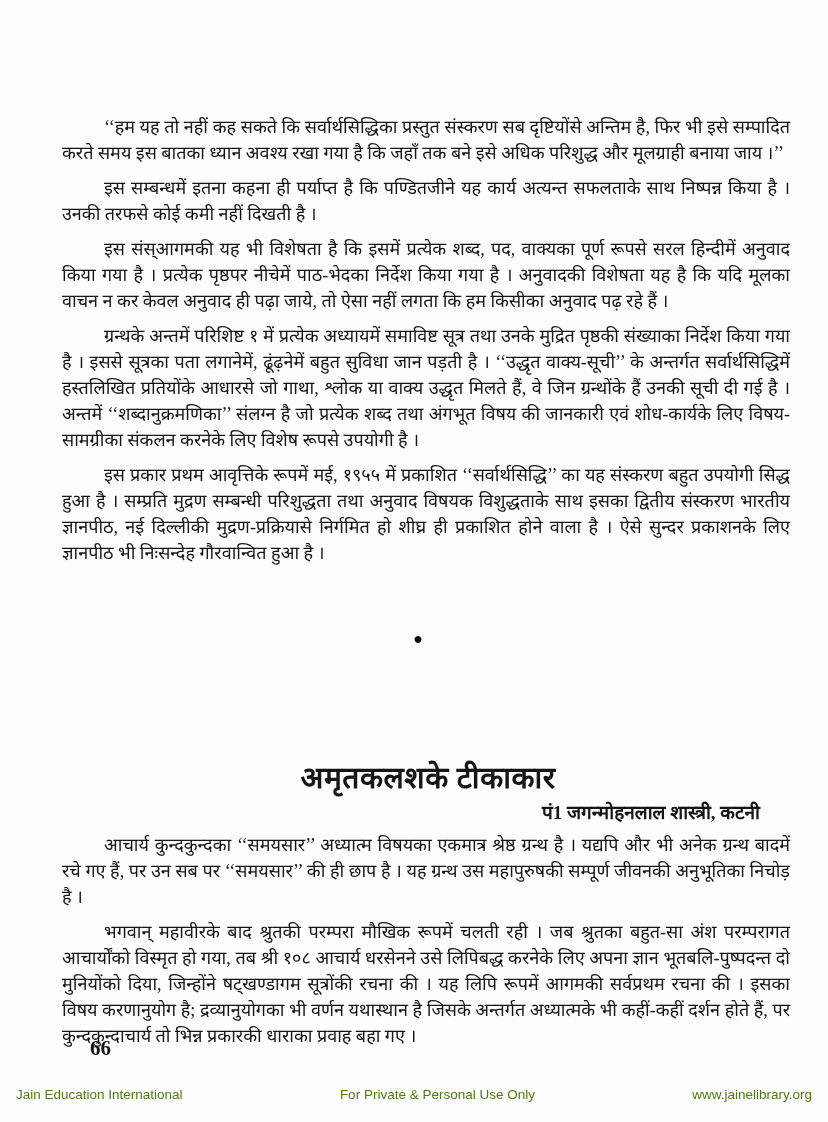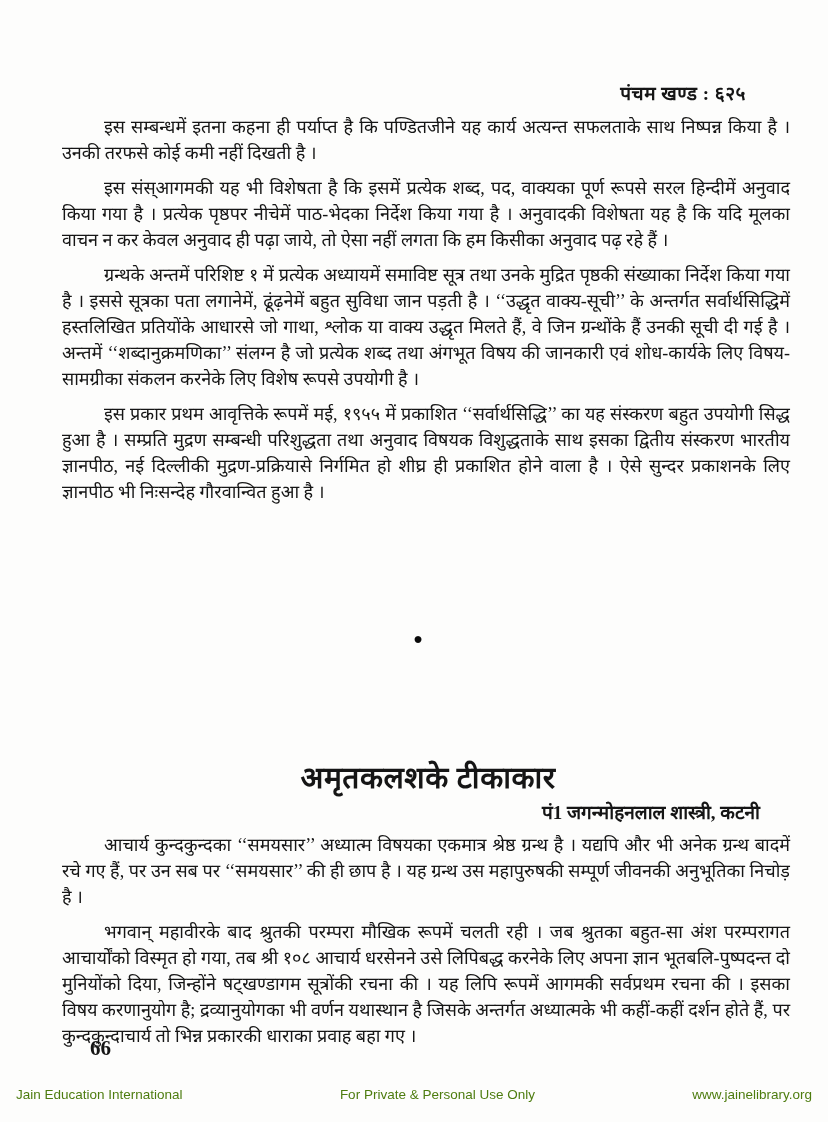--- a/index.html
+++ b/index.html
@@ -86,25 +86,23 @@
     font-size: 13.5px;
     color: #4d7c0f;
   }
   .scan-footer .mid { text-align: left; }
 </style>
 </head>
 <body>
 
 <div class="page">
 
-  <div class="page-header">
-    <span>पंचम खण्ड : ६२५</span>
-  </div>
 
   <div class="content content-1">
+    <p>‘‘हम यह तो नहीं कह सकते कि सर्वार्थसिद्धिका प्रस्तुत संस्करण सब दृष्टियोंसे अन्तिम है, फिर भी इसे सम्पादित करते समय इस बातका ध्यान अवश्य रखा गया है कि जहाँ तक बने इसे अधिक परिशुद्ध और मूलग्राही बनाया जाय ।’’</p>
     <p>इस सम्बन्धमें इतना कहना ही पर्याप्त है कि पण्डितजीने यह कार्य अत्यन्त सफलताके साथ निष्पन्न किया है । उनकी तरफसे कोई कमी नहीं दिखती है ।</p>
     <p>इस संस्आगमकी यह भी विशेषता है कि इसमें प्रत्येक शब्द, पद, वाक्यका पूर्ण रूपसे सरल हिन्दीमें अनुवाद किया गया है ।  प्रत्येक पृष्ठपर नीचेमें पाठ-भेदका निर्देश किया गया है ।  अनुवादकी विशेषता यह है कि यदि मूलका वाचन न कर केवल अनुवाद ही पढ़ा जाये, तो ऐसा नहीं लगता कि हम किसीका अनुवाद पढ़ रहे हैं ।</p>
     <p>ग्रन्थके अन्तमें परिशिष्ट १ में प्रत्येक अध्यायमें समाविष्ट सूत्र तथा उनके मुद्रित पृष्ठकी संख्याका निर्देश किया गया है । इससे सूत्रका पता लगानेमें, ढूंढ़नेमें बहुत सुविधा जान पड़ती है । ‘‘उद्धृत वाक्य-सूची’’ के अन्तर्गत सर्वार्थसिद्धिमें हस्तलिखित प्रतियोंके आधारसे जो गाथा, श्लोक या वाक्य उद्धृत मिलते हैं, वे जिन ग्रन्थोंके हैं उनकी सूची दी गई है ।  अन्तमें ‘‘शब्दानुक्रमणिका’’ संलग्न है जो प्रत्येक शब्द तथा अंगभूत विषय की जानकारी एवं शोध-कार्यके लिए विषय-सामग्रीका संकलन करनेके लिए विशेष रूपसे उपयोगी है ।</p>
     <p>इस प्रकार प्रथम आवृत्तिके रूपमें मई, १९५५ में प्रकाशित ‘‘सर्वार्थसिद्धि’’ का यह संस्करण बहुत उपयोगी सिद्ध हुआ है । सम्प्रति मुद्रण सम्बन्धी परिशुद्धता तथा अनुवाद विषयक विशुद्धताके साथ इसका द्वितीय संस्करण भारतीय ज्ञानपीठ, नई दिल्लीकी मुद्रण-प्रक्रियासे निर्गमित हो शीघ्र ही प्रकाशित होने वाला है ।  ऐसे सुन्दर प्रकाशनके लिए ज्ञानपीठ भी निःसन्देह गौरवान्वित हुआ है ।</p>
   </div>
 
   <div class="ornament">●</div>
 
   <h1 class="article-title">अमृतकलशके टीकाकार</h1>
 

